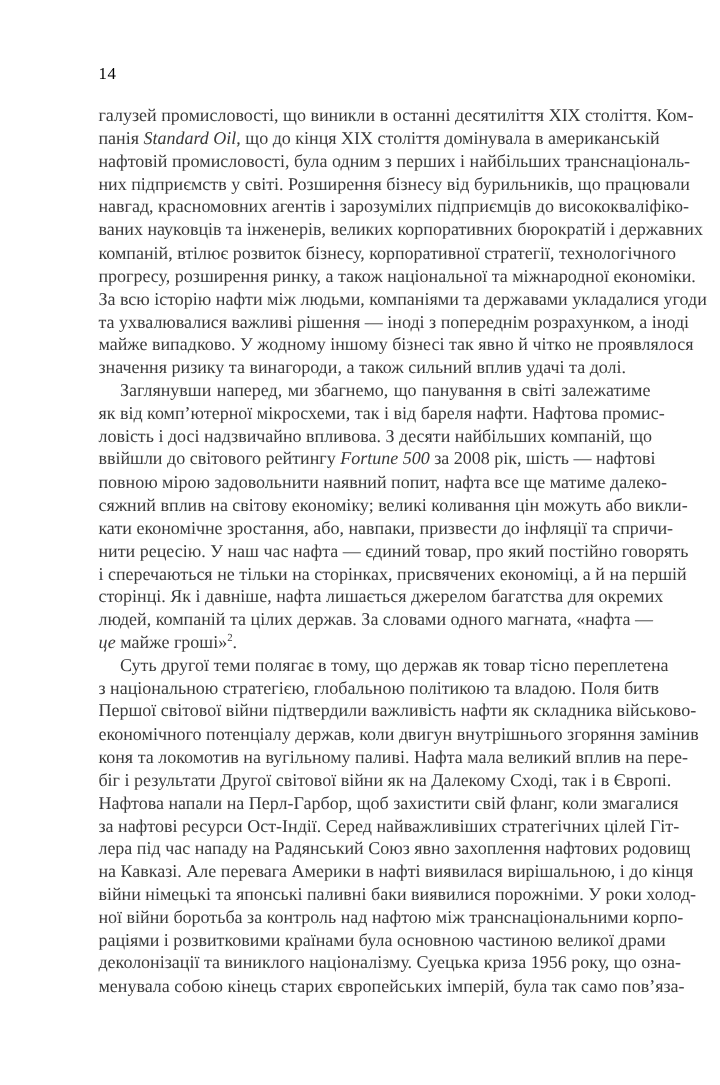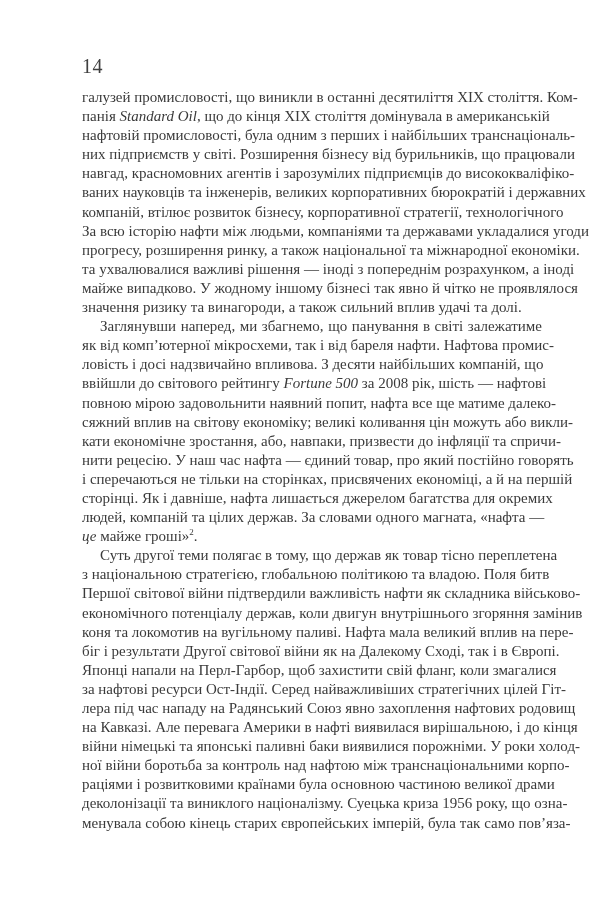--- a/index.html
+++ b/index.html
@@ -4,21 +4,21 @@
   <style>
     html, body { margin: 0; padding: 0; background: #ffffff; }
     body { width: 600px; height: 904px; overflow: hidden; position: relative; }
     .page {
       position: absolute; left: 0; top: 0; width: 600px; height: 904px;
       background: #ffffff; color: #3a3a3a;
       font-family: "Liberation Serif", "DejaVu Serif", serif;
     }
     .page-number {
       position: absolute; left: 82px; top: 55px;
-      font-size: 20px; color: #404040; letter-spacing: 0.5px;
+      font-size: 14px; color: #000000; letter-spacing: 0.5px;
     }
     .body-text {
       position: absolute; left: 82px; top: 88px; width: 460px;
       font-size: 15px; line-height: 19.1px; text-align: justify;
       hyphens: manual;
     }
     .line {
       display: block; white-space: nowrap;
       text-align: justify; text-align-last: justify;
       height: 19.1px; overflow: visible;
@@ -35,22 +35,22 @@
   <div class="page-number">14</div>
   <div class="body-text" id="body-text">
       <div>
         <span class="line"><span>галузей промисловості, що виникли в останні десятиліття XIX століття. Ком-</span></span>
         <span class="line"><span>панія </span><span class="it">Standard Oil</span><span>, що до кінця XIX століття домінувала в американській</span></span>
         <span class="line"><span>нафтовій промисловості, була одним з перших і найбільших транснаціональ-</span></span>
         <span class="line"><span>них підприємств у світі. Розширення бізнесу від бурильників, що працювали</span></span>
         <span class="line"><span>навгад, красномовних агентів і зарозумілих підприємців до висококваліфіко-</span></span>
         <span class="line"><span>ваних науковців та інженерів, великих корпоративних бюрократій і державних</span></span>
         <span class="line"><span>компаній, втілює розвиток бізнесу, корпоративної стратегії, технологічного</span></span>
+        <span class="line"><span>прогресу, розширення ринку, а також національної та міжнародної економіки.</span></span>
         <span class="line"><span>За всю історію нафти між людьми, компаніями та державами укладалися угоди</span></span>
-        <span class="line"><span>прогресу, розширення ринку, а також національної та міжнародної економіки.</span></span>
         <span class="line"><span>та ухвалювалися важливі рішення — іноді з попереднім розрахунком, а іноді</span></span>
         <span class="line"><span>майже випадково. У жодному іншому бізнесі так явно й чітко не проявлялося</span></span>
         <span class="line last"><span>значення ризику та винагороди, а також сильний вплив удачі та долі.</span></span>
       </div>
       <div>
         <span class="line indent"><span>Заглянувши наперед, ми збагнемо, що панування в світі залежатиме</span></span>
         <span class="line"><span>як від комп’ютерної мікросхеми, так і від бареля нафти. Нафтова промис-</span></span>
         <span class="line"><span>ловість і досі надзвичайно впливова. З десяти найбільших компаній, що</span></span>
         <span class="line"><span>ввійшли до світового рейтингу </span><span class="it">Fortune 500</span><span> за 2008 рік, шість — нафтові</span></span>
         <span class="line"><span>повною мірою задовольнити наявний попит, нафта все ще матиме далеко-</span></span>
@@ -62,21 +62,21 @@
         <span class="line"><span>людей, компаній та цілих держав. За словами одного магната, «нафта —</span></span>
         <span class="line last"><span class="it">це</span><span> майже гроші»</span><sup>2</sup><span>.</span></span>
       </div>
       <div>
         <span class="line indent"><span>Суть другої теми полягає в тому, що держав як товар тісно переплетена</span></span>
         <span class="line"><span>з національною стратегією, глобальною політикою та владою. Поля битв</span></span>
         <span class="line"><span>Першої світової війни підтвердили важливість нафти як складника військово-</span></span>
         <span class="line"><span>економічного потенціалу держав, коли двигун внутрішнього згоряння замінив</span></span>
         <span class="line"><span>коня та локомотив на вугільному паливі. Нафта мала великий вплив на пере-</span></span>
         <span class="line"><span>біг і результати Другої світової війни як на Далекому Сході, так і в Європі.</span></span>
-        <span class="line"><span>Японці напали на Перл-Гарбор, щоб захистити свій фланг, коли змагалися</span></span>
+        <span class="line"><span>Нафтова напали на Перл-Гарбор, щоб захистити свій фланг, коли змагалися</span></span>
         <span class="line"><span>за нафтові ресурси Ост-Індії. Серед найважливіших стратегічних цілей Гіт-</span></span>
         <span class="line"><span>лера під час нападу на Радянський Союз явно захоплення нафтових родовищ</span></span>
         <span class="line"><span>на Кавказі. Але перевага Америки в нафті виявилася вирішальною, і до кінця</span></span>
         <span class="line"><span>війни німецькі та японські паливні баки виявилися порожніми. У роки холод-</span></span>
         <span class="line"><span>ної війни боротьба за контроль над нафтою між транснаціональними корпо-</span></span>
         <span class="line"><span>раціями і розвитковими країнами була основною частиною великої драми</span></span>
         <span class="line"><span>деколонізації та виниклого націоналізму. Суецька криза 1956 року, що озна-</span></span>
         <span class="line last"><span>менувала собою кінець старих європейських імперій, була так само пов’яза-</span></span>
       </div>
     </div>

